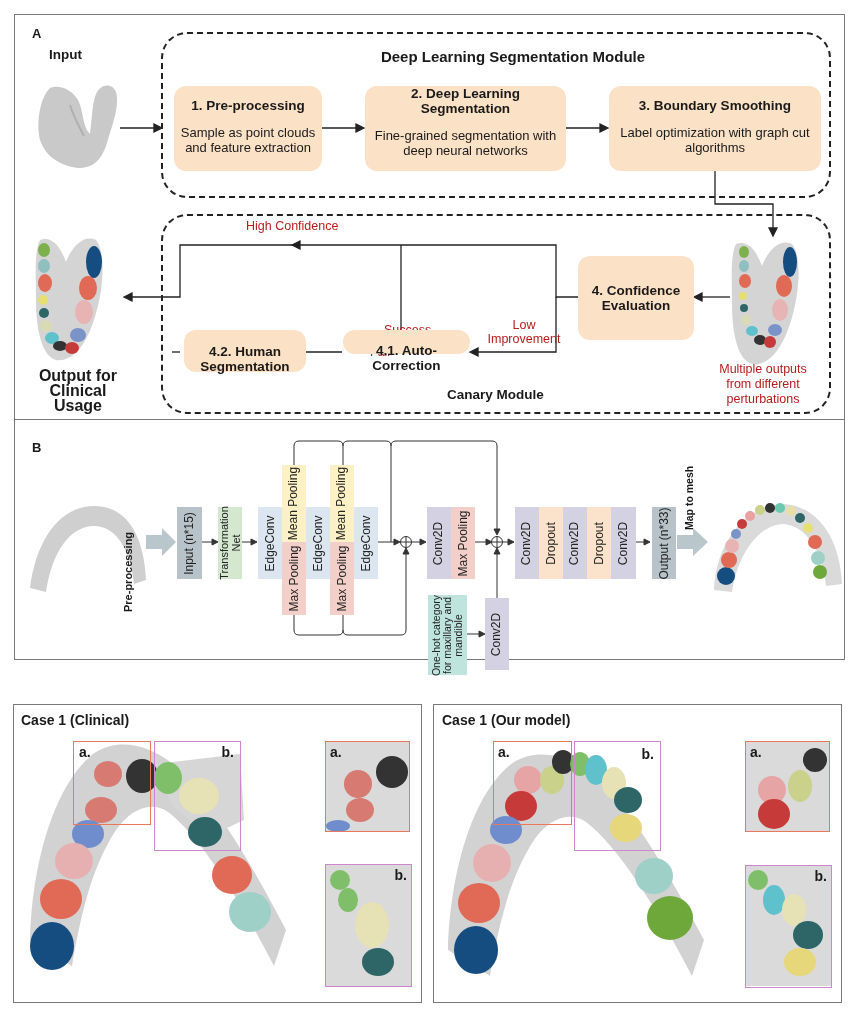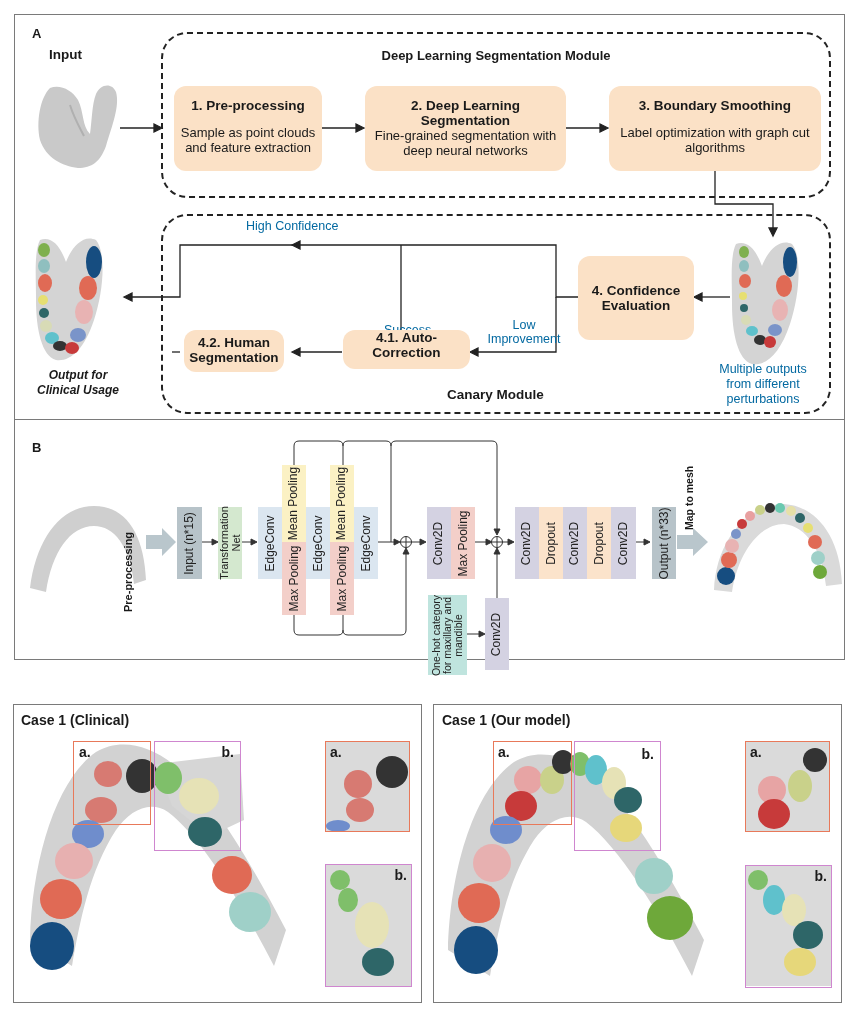--- a/index.html
+++ b/index.html
@@ -5,21 +5,21 @@
   html, body { margin:0; padding:0; background:#ffffff; }
   body { width:864px; height:1025px; position:relative; overflow:hidden;
          font-family:"Liberation Sans", sans-serif; color:#1a1a1a; }
   .abs { position:absolute; }
   .panel { position:absolute; border:1.5px solid #7a7a7a; background:#fff; box-sizing:border-box; }
   .dashed { position:absolute; border:2px dashed #222; border-radius:26px; box-sizing:border-box; }
   .label-letter { position:absolute; font-weight:bold; font-size:13px; }
   .bold { font-weight:bold; }
   .step { position:absolute; background:#fbe1c6; border-radius:12px; text-align:center; box-sizing:border-box; font-size:13px; }
   .step .t { font-weight:bold; font-size:13.5px; }
-  .orange { color:#0369a1; font-size:12.5px; }
+  .orange { color:#b91c1c; font-size:12.5px; }
   .center { text-align:center; }
   .vbox { position:absolute; display:flex; align-items:center; justify-content:center; box-sizing:border-box; }
   .vtext { transform:rotate(-90deg); white-space:nowrap; font-size:12px; color:#222; text-align:center; line-height:13px; }
   .case-title { position:absolute; font-weight:bold; font-size:14px; }
   .zoom-box { position:absolute; box-sizing:border-box; }
   .zoom-box .lbl { position:absolute; font-weight:bold; font-size:14px; }
   svg { position:absolute; left:0; top:0; overflow:visible; }
 </style>
 </head>
 <body>
@@ -94,30 +94,30 @@
     <ellipse cx="760" cy="340" rx="6" ry="5" fill="#333"></ellipse>
     <ellipse cx="770" cy="342" rx="6" ry="6" fill="#c73a3a"></ellipse>
     <ellipse cx="775" cy="330" rx="7" ry="6" fill="#7a94c9"></ellipse>
     <ellipse cx="780" cy="310" rx="8" ry="11" fill="#e8b3b3"></ellipse>
     <ellipse cx="784" cy="286" rx="8" ry="11" fill="#e06a55"></ellipse>
     <ellipse cx="790" cy="262" rx="7" ry="15" fill="#164d80"></ellipse>
   </g>
 </svg>
 
 <div class="dashed" style="left:161px;top:32px;width:670px;height:166px;"></div>
-<div class="abs bold center" style="left:161px;top:48px;width:670px;font-size:13px;">Deep Learning Segmentation Module</div>
+<div class="abs bold center" style="left:178px;top:48px;width:670px;font-size:15px;">Deep Learning Segmentation Module</div>
 
 <div class="step" style="left:174px;top:86px;width:148px;height:85px;padding-top:12px;">
   <div class="t">1. Pre-processing</div>
   <div style="margin-top:12px;">Sample as point clouds</div>
   <div>and feature extraction</div>
 </div>
-<div class="step" style="left:365px;top:86px;width:201px;height:85px;padding-top:12px;">
+<div class="step" style="left:365px;top:86px;width:201px;height:85px;">
   <div class="t">2. Deep Learning Segmentation</div>
-  <div style="margin-top:0;">Fine-grained segmentation with</div>
+  <div style="margin-top:12px;">Fine-grained segmentation with</div>
   <div>deep neural networks</div>
 </div>
 <div class="step" style="left:609px;top:86px;width:212px;height:85px;padding-top:12px;">
   <div class="t">3. Boundary Smoothing</div>
   <div style="margin-top:12px;">Label optimization with graph cut</div>
   <div>algorithms</div>
 </div>
 
 <div class="dashed" style="left:161px;top:214px;width:670px;height:200px;"></div>
 <div class="abs orange" style="left:246px;top:219px;">High Confidence</div>
@@ -125,34 +125,34 @@
 <div class="abs orange center" style="left:484px;top:318px;width:80px;line-height:14px;">
   <div>Low</div>
   <div>Improvement</div>
 </div>
 <div class="abs orange" style="left:322px;top:345px;margin-left:48px;">Fail</div>
 
 <div class="step" style="left:578px;top:256px;width:116px;height:84px;padding-top:27px;">
   <div class="t">4. Confidence</div>
   <div class="t">Evaluation</div>
 </div>
-<div class="step" style="left:343px;top:330px;width:127px;height:39px;">
+<div class="step" style="left:343px;top:330px;width:127px;height:24px;padding-top:13px;">
   <div class="t">4.1. Auto-Correction</div>
 </div>
-<div class="step" style="left:184px;top:330px;width:100px;height:42px;padding-top:5px;">
+<div class="step" style="left:184px;top:330px;width:122px;height:42px;padding-top:14px;">
   <div class="t">4.2. Human</div>
   <div class="t">Segmentation</div>
 </div>
 
 <div class="abs orange center" style="left:708px;top:362px;width:110px;line-height:15px;">
   <div>Multiple outputs</div>
   <div>from different</div>
   <div>perturbations</div>
 </div>
-<div class="abs bold center" style="left:28px;top:368px;width:100px;font-size:12px;line-height:15px;font-style:italic;">
+<div class="abs bold center" style="left:28px;top:368px;width:100px;font-size:16px;line-height:15px;">
   <div>Output for</div>
   <div>Clinical Usage</div>
 </div>
 <div class="abs bold" style="left:447px;top:387px;font-size:13.5px;">Canary Module</div>
 
 <div class="panel" style="left:14px;top:420px;width:831px;height:240px;border-top:none;"></div>
 <div class="label-letter" style="left:32px;top:440px;">B</div>
 
 <svg width="864" height="1025">
 

